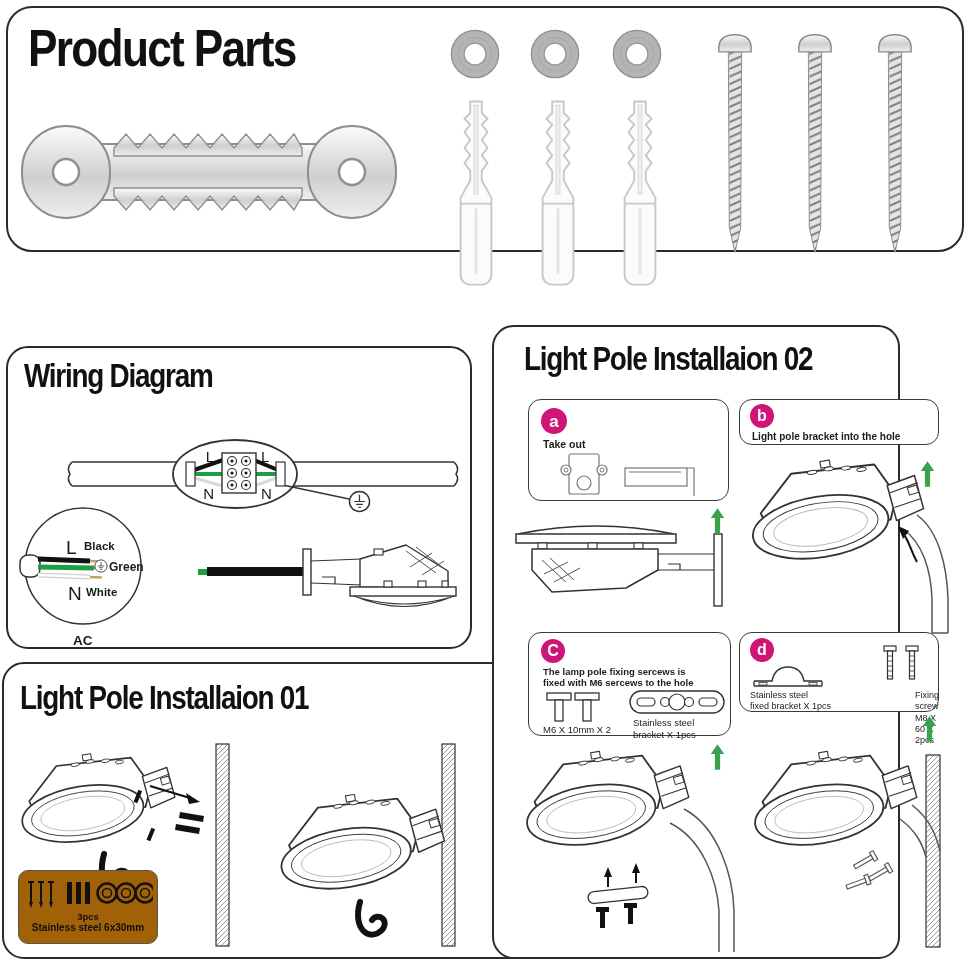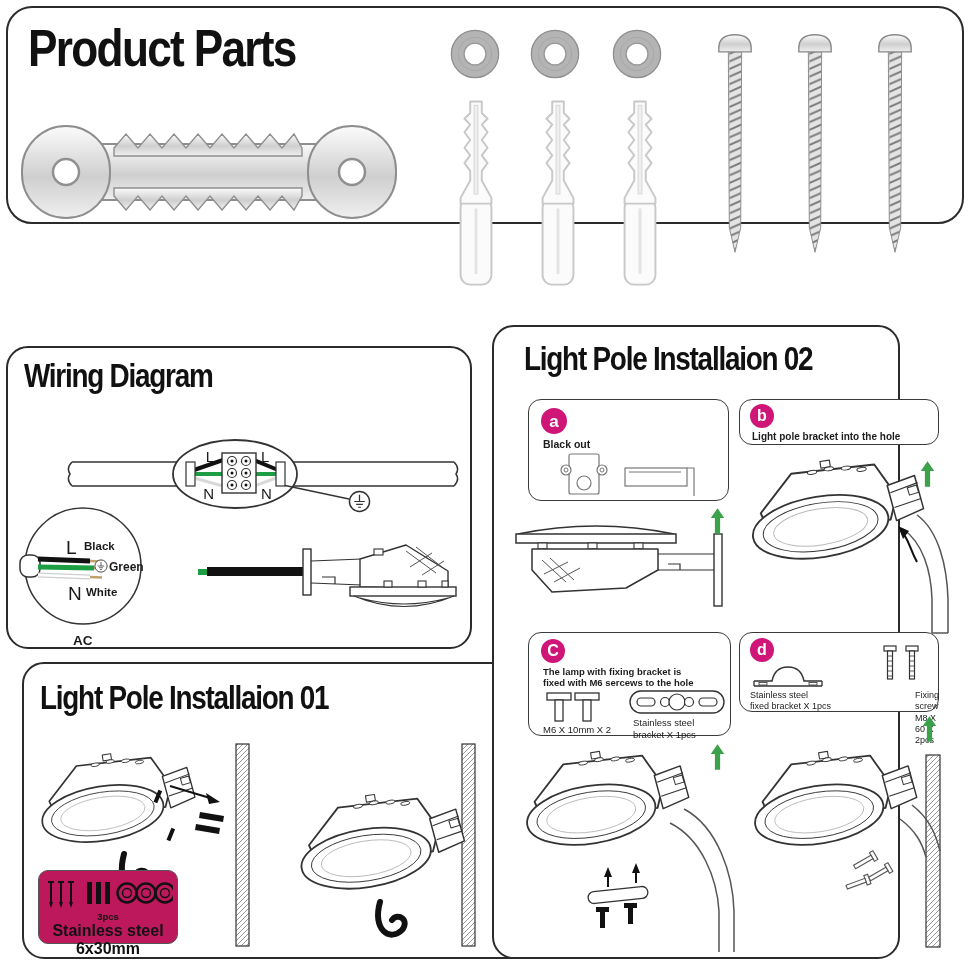--- a/index.html
+++ b/index.html
@@ -1,34 +1,34 @@
 <!DOCTYPE html>
 <html><head>
 <meta charset="utf-8">
 <style>
   html,body{margin:0;padding:0;background:#fff;}
   .page{position:relative;width:976px;height:967px;background:#ffffff;
         font-family:"Liberation Sans",sans-serif;color:#111;overflow:hidden;}
   .panel{position:absolute;background:#fff;border:2px solid #2b2b2b;border-radius:22px;box-sizing:border-box;}
-  #panel-parts{left:6px;top:6px;width:958px;height:218px;border-radius:26px;}
+  #panel-parts{left:6px;top:6px;width:958px;height:246px;border-radius:26px;}
   #panel-wiring{left:6px;top:330px;width:466px;height:303px;margin-top:16px;}
-  #panel-i01{left:22px;top:662px;width:554px;height:297px;}
+  #panel-i01{left:2px;top:662px;width:554px;height:297px;}
   #panel-i02{left:492px;top:325px;width:408px;height:634px;}
   .abs{position:absolute;}
   .title-xl{font-weight:bold;font-size:52px;letter-spacing:-2px;transform:scaleX(.85);transform-origin:left top;display:inline-block;white-space:nowrap;}
   .title-lg{font-weight:bold;font-size:34px;letter-spacing:-1.5px;transform:scaleX(.82);transform-origin:left top;display:inline-block;white-space:nowrap;}
   .step-box{position:absolute;border:1.6px solid #3a3a3a;border-radius:13px;background:#fff;box-sizing:border-box;}
   .badge{position:absolute;width:26px;height:26px;border-radius:50%;background:#cf1578;color:#fff;
          display:flex;align-items:center;justify-content:center;font-weight:bold;font-size:17px;line-height:1;}
   .cap{position:absolute;font-weight:bold;font-size:10.5px;color:#1c1c1c;}
   .lbl{position:absolute;font-weight:normal;font-size:9.5px;color:#1c1c1c;line-height:1.25;}
   .pre{white-space:pre-line;}
-  .parts-box{position:absolute;border:1.6px solid #555;border-radius:10px;background:#be185d;box-sizing:border-box;text-align:center;}
+  .parts-box{position:absolute;border:1.6px solid #555;border-radius:10px;background:#a16207;box-sizing:border-box;text-align:center;}
   .pb-qty{font-weight:bold;font-size:9.5px;margin-top:1px;}
-  .pb-spec{font-weight:bold;font-size:16px;text-align:center;}
+  .pb-spec{font-weight:bold;font-size:10px;text-align:center;}
   svg{display:block;}
   svg text{font-family:"Liberation Sans",sans-serif;fill:#1a1a1a;}
 </style>
 </head>
 <body>
 
 <svg width="0" height="0" style="position:absolute" aria-hidden="true">
   <defs>
     <linearGradient id="metalV" x1="0" y1="0" x2="0" y2="1">
       <stop offset="0" stop-color="#fbfbfb"></stop>
@@ -252,21 +252,21 @@
       <div class="pb-qty">3pcs</div>
       <div class="pb-spec">Stainless steel 6x30mm</div>
     </div>
   </section>
 
   <section class="panel" id="panel-i02">
     <span class="abs title-lg" style="left:30px;top:12px;">Light Pole Installaion 02</span>
 
     <div class="step-box" style="left:34px;top:72px;width:201px;height:102px;">
       <div class="badge" style="left:12px;top:8px;">a</div>
-      <div class="cap" style="left:14px;top:38px;">Black out</div>
+      <div class="cap" style="left:14px;top:38px;">Take out</div>
       <svg class="abs" style="left:28px;top:50px;" width="155" height="48" viewBox="0 0 155 48">
         <rect x="12" y="4" width="30" height="40" rx="2" fill="#fff" stroke="#777" stroke-width="1.2"></rect>
         <circle cx="9" cy="20" r="5" fill="#fff" stroke="#777" stroke-width="1.2"></circle>
           <circle cx="9" cy="20" r="2" fill="#fff" stroke="#777" stroke-width="1"></circle>
         <circle cx="45" cy="20" r="5" fill="#fff" stroke="#777" stroke-width="1.2"></circle>
           <circle cx="45" cy="20" r="2" fill="#fff" stroke="#777" stroke-width="1"></circle>
         <circle cx="27" cy="33" r="7" fill="#fff" stroke="#777" stroke-width="1.2"></circle>
         <rect x="68" y="18" width="62" height="18" fill="#fff" stroke="#777" stroke-width="1.2"></rect>
         <line x1="72" y1="22" x2="124" y2="22" stroke="#777" stroke-width="1"></line>
         <path d="M130,18 L137,18 L137,46" fill="none" stroke="#777" stroke-width="1.2"></path>
@@ -293,21 +293,21 @@
     <svg class="abs" style="left:243px;top:120px;" width="235 " height="188" viewBox="0 0 235 188">
       <use href="#sym-lamp" x="0" y="0" width="190" height="133"></use>
       <path d="M166,82 C186,96 194,124 195,152 L195,186 M180,68 C202,84 210,120 211,152 L211,186" stroke="#555" stroke-width="1.5" fill="none"></path>
       <line x1="195" y1="186" x2="211" y2="186" stroke="#555" stroke-width="1.5"></line>
       <path d="M180,115 C172,100 172,92 164,84" stroke="#111" stroke-width="2" fill="none"></path>
       <polygon points="161,79 172,84 166,92" fill="#111"></polygon>
     </svg>
 
     <div class="step-box" style="left:34px;top:305px;width:203px;height:104px;">
       <div class="badge" style="left:12px;top:6px;width:24px;height:24px;font-size:16px;">C</div>
-      <div class="cap pre" style="left:14px;top:33px;font-size:9.5px;">The lamp with fixing bracket is
+      <div class="cap pre" style="left:14px;top:33px;font-size:9.5px;">The lamp pole fixing sercews is
 fixed with M6 sercews to the hole</div>
       <svg class="abs" style="left:16px;top:58px;" width="58" height="32" viewBox="0 0 58 32">
         <rect x="2" y="2" width="24" height="7" fill="#fff" stroke="#333" stroke-width="1.3"></rect>
         <rect x="10" y="9" width="8" height="21" fill="#fff" stroke="#333" stroke-width="1.3"></rect>
         <rect x="30" y="2" width="24" height="7" fill="#fff" stroke="#333" stroke-width="1.3"></rect>
         <rect x="38" y="9" width="8" height="21" fill="#fff" stroke="#333" stroke-width="1.3"></rect>
       </svg>
       <div class="lbl" style="left:14px;top:91px;">M6 X 10mm X 2</div>
       <svg class="abs" style="left:100px;top:57px;" width="96" height="24" viewBox="0 0 96 24">
         <rect x="1" y="1" width="94" height="22" rx="11" fill="#fff" stroke="#333" stroke-width="1.4"></rect>

